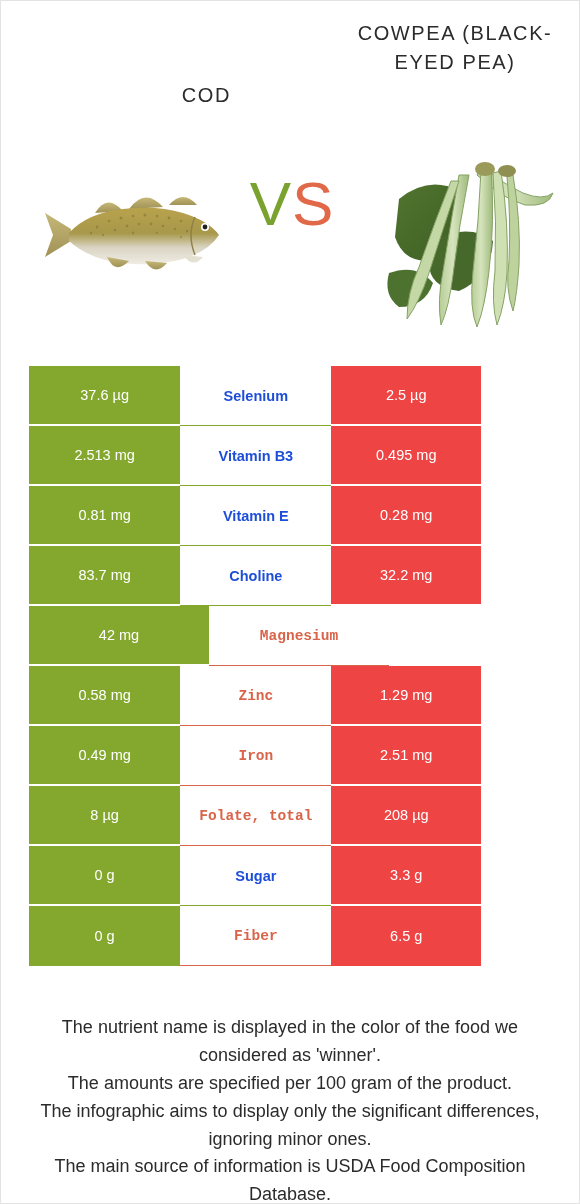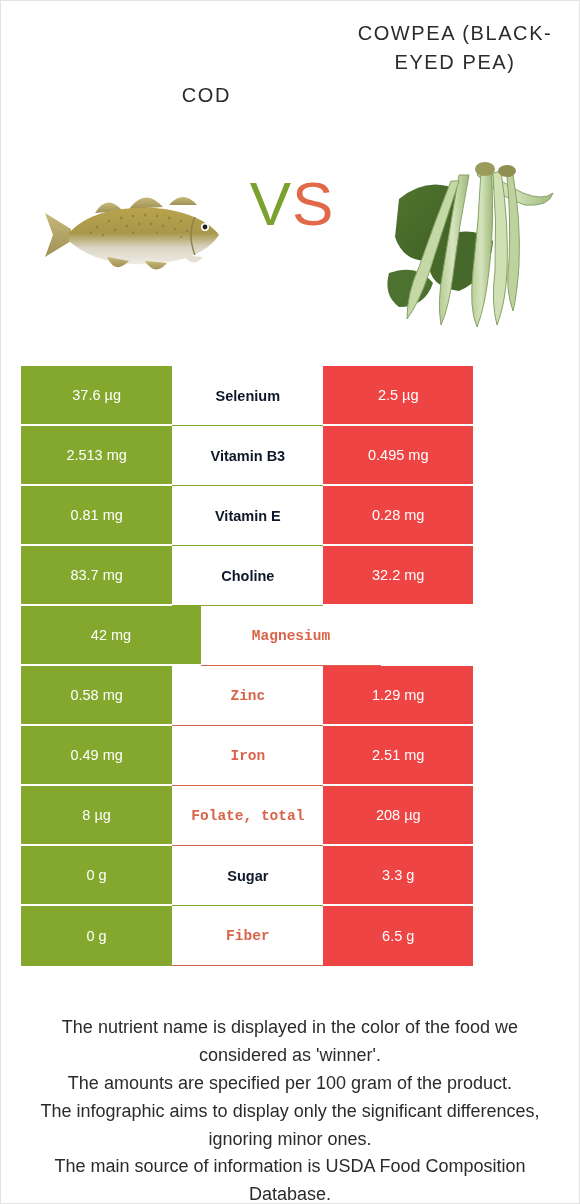--- a/index.html
+++ b/index.html
@@ -83,21 +83,21 @@
   }
   .vs .v { color: #7aa22e; }
   .vs .s { color: #e1694a; }
 
   
   .fish-svg, .pea-svg { display: block; width: 100%; height: 100%; }
 
   
   .table {
     position: relative;
-    margin: 0 20px;
+    margin: 0 28px;
     width: 452px;
     box-sizing: border-box;
   }
   .row {
     display: flex;
     height: 60px;
     align-items: stretch;
   }
   .cell {
     display: flex;
@@ -122,21 +122,21 @@
     width: 180px;
     background: #ffffff;
     font-size: 14.5px;
     font-weight: 700;
     border-bottom: 1px solid #84a82d;
   }
   .row:last-child .cell-left,
   .row:last-child .cell-right {
     border-bottom: none;
   }
-  .win-green .cell-mid { color: #0f172a; border-bottom-color: #84a82d; }
+  .win-green .cell-mid { color: #1d4ed8; border-bottom-color: #84a82d; }
   .win-orange .cell-mid { color: #d9644a; border-bottom-color: #d9644a; font-family: Liberation Mono, monospace; }
 
   
   .footer {
     margin: 48px 18px 0 18px;
     text-align: center;
     font-size: 18px;
     line-height: 1.55;
     color: #2b2b2b;
   }

